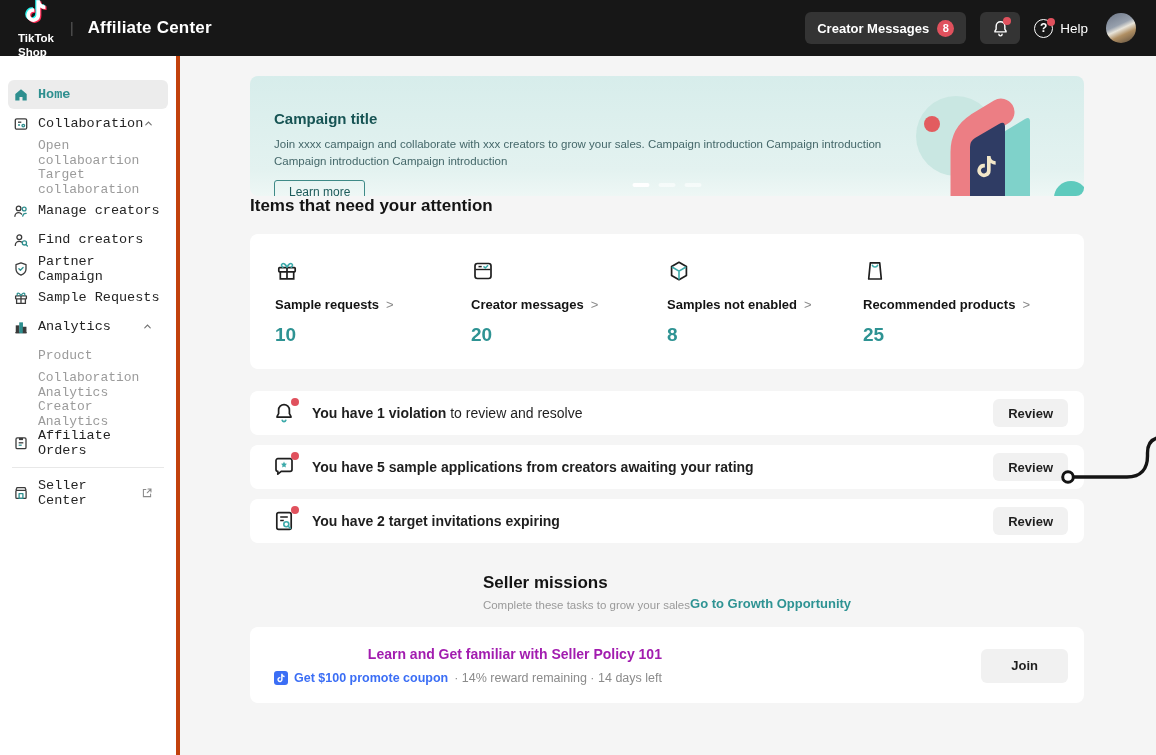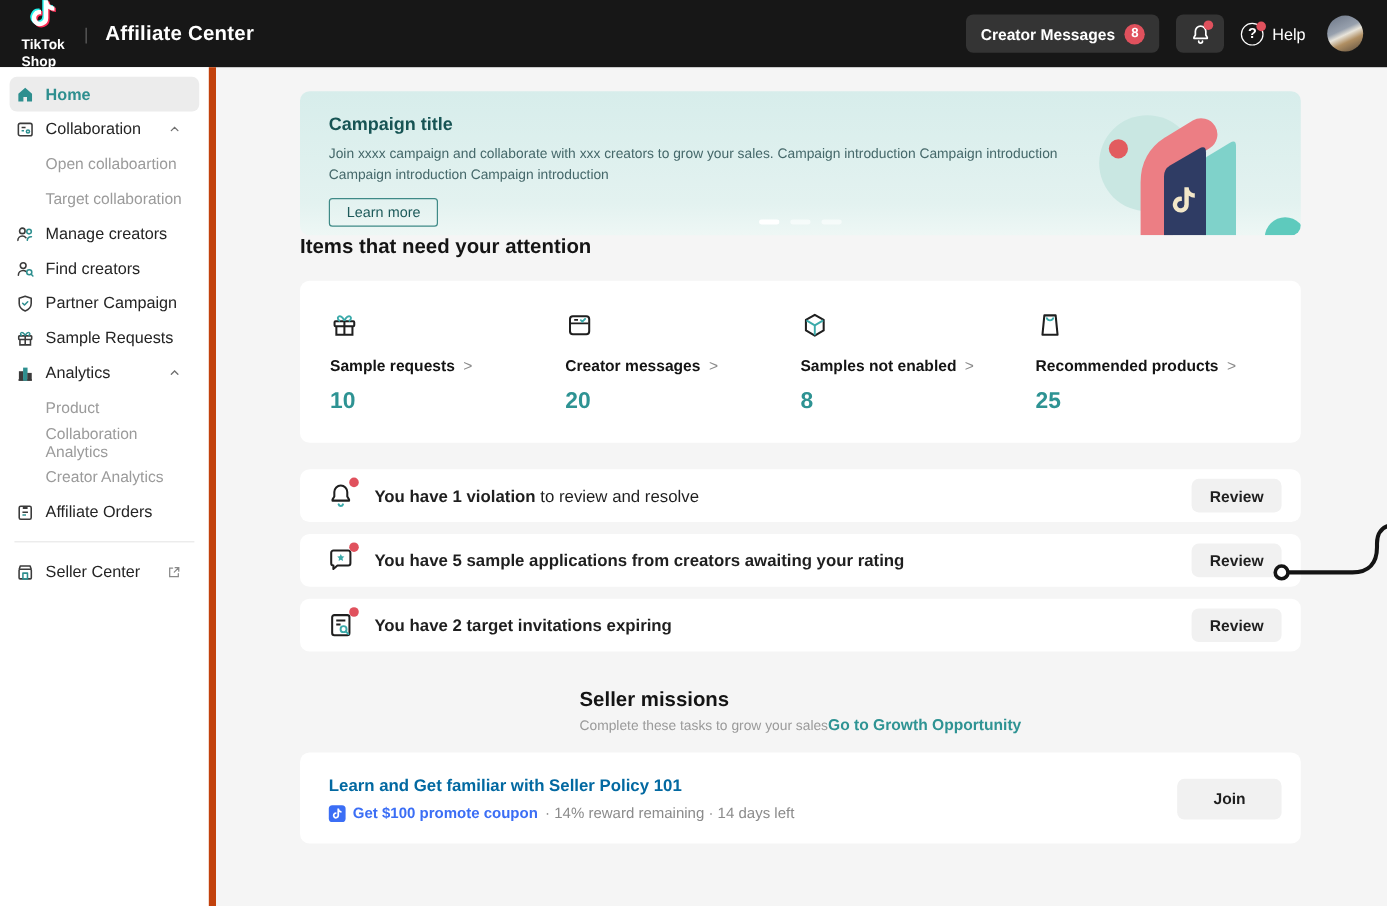--- a/index.html
+++ b/index.html
@@ -23,36 +23,36 @@
   .red-dot { position:absolute; width:8px; height:8px; background:#e0515d; border-radius:50%; }
   .bell-btn .red-dot { top:5px; right:9px; }
   .help { display:flex; align-items:center; gap:7px; color:#fff; font-size:13.5px; cursor:pointer; position:relative; }
   .help-q { width:19px; height:19px; border:1.6px solid #fff; border-radius:50%; display:flex; align-items:center; justify-content:center; font-size:12px; font-weight:700; position:relative; }
   .help .red-dot { top:-2px; left:12px; }
   .avatar { width:30px; height:30px; border-radius:50%; margin-left:4px; cursor:pointer;
     background:linear-gradient(155deg,#6b7586 0%,#97a0ad 40%,#e8e4da 52%,#b08f63 68%,#57493a 100%); }
 
   
   .body-wrap { display:flex; height:699px; }
-  .sidebar { width:180px; background:#fff; border-right:6px solid #c2410c; padding:8px 8px; flex:none; }
+  .sidebar { width:180px; background:#fff; border-right:4px solid #c2410c; padding:24px 8px; flex:none;font-family:Liberation Mono, monospace; }
   .main { flex:1; padding:20px 72px 0 70px; }
 
   
   .nav-item { display:flex; align-items:center; height:29px; padding:0 6px 0 5px; border-radius:6px; cursor:pointer; font-size:13.5px; color:#242424; }
   .nav-item .ic { width:16px; height:16px; margin-right:9px; flex:none; display:flex; }
   .nav-item.active { background:#ececec; color:#2e8f8f; font-weight:600; }
   .nav-item .spacer { margin-left:auto; }
   .nav-sub { display:flex; align-items:center; height:29px; padding-left:30px; font-size:13px; color:#9b9b9b; cursor:pointer; }
   .nav-divider { border-top:1px solid #e8e8e8; margin:10px 4px; }
   .ic svg { width:100%; height:100%; }
 
   
   .banner { position:relative; height:120px; border-radius:8px; overflow:hidden;
     background:linear-gradient(180deg,#d7edeb 0%,#e3f2f0 78%,#eef7f5 100%); }
-  .banner-inner { position:relative; z-index:2; padding:19px 0 0 24px; }
+  .banner-inner { position:relative; z-index:2; padding:34px 0 0 24px; }
   .banner-title { color:#175454; font-size:15px; font-weight:700; }
   .banner-desc { margin-top:9px; width:655px; color:#45686a; font-size:11.5px; line-height:1.5; }
   .banner-cta { margin-top:9px; background:transparent; border:1px solid #3f8a87; color:#1d5a5a; font-family:inherit; font-size:12px; padding:4px 14px; border-radius:3px; cursor:pointer; }
   .banner-art { position:absolute; right:0; top:0; height:120px; width:220px; z-index:1; }
   .dots { position:absolute; left:50%; transform:translateX(-50%); bottom:9px; display:flex; gap:9px; z-index:3; }
   .dash { width:17px; height:4px; border-radius:2px; background:rgba(255,255,255,.55); cursor:pointer; }
   .dash.active { background:#fff; }
 
   
   .section-h { font-size:17px; font-weight:700; color:#141414; }
@@ -71,21 +71,21 @@
   .alert-ic .red-dot { top:-3px; right:-3px; width:8px; height:8px; }
   .alert-text { font-size:14px; color:#1f1f1f; }
   .alert-text b { font-weight:700; }
   .review-btn { margin-left:auto; background:#f1f1f1; border:none; border-radius:6px; height:28px; padding:0 15px; font-family:inherit; font-size:13px; font-weight:700; color:#1f1f1f; cursor:pointer; }
 
   
   .missions-head { margin-top:30px; display:flex; align-items:flex-end; justify-content:center; }
   .missions-sub { margin-top:6px; font-size:11.5px; color:#9a9a9a; }
   .growth-link { font-size:13px; font-weight:600; color:#2e9393; cursor:pointer; text-decoration:none; }
   .mission-card { margin-top:16px; background:#fff; border-radius:8px; padding:19px 16px 18px 24px; display:flex; align-items:center; }
-  .mission-title { font-size:14px; font-weight:600; color:#0369a1; }
+  .mission-title { font-size:14px; font-weight:600; color:#a21caf;text-align:right; }
   .mission-meta { margin-top:9px; display:flex; align-items:center; gap:6px; font-size:12.5px; }
   .coupon-ic { width:14px; height:14px; border-radius:3px; background:#3b6ef5; display:inline-flex; align-items:center; justify-content:center; flex:none; }
   .coupon-ic svg { width:10px; height:10px; }
   .coupon-text { color:#3b6ef5; font-weight:600; }
   .meta-rest { color:#8b8b8b;text-align:right; }
   .join-btn { margin-left:auto; background:#f1f1f1; border:none; border-radius:6px; height:34px; padding:0 30px; font-family:inherit; font-size:13px; font-weight:700; color:#1f1f1f; cursor:pointer; }
 
   .annot { position:absolute; inset:0; width:1156px; height:755px; z-index:6; pointer-events:none; }
 </style>
 </head>

